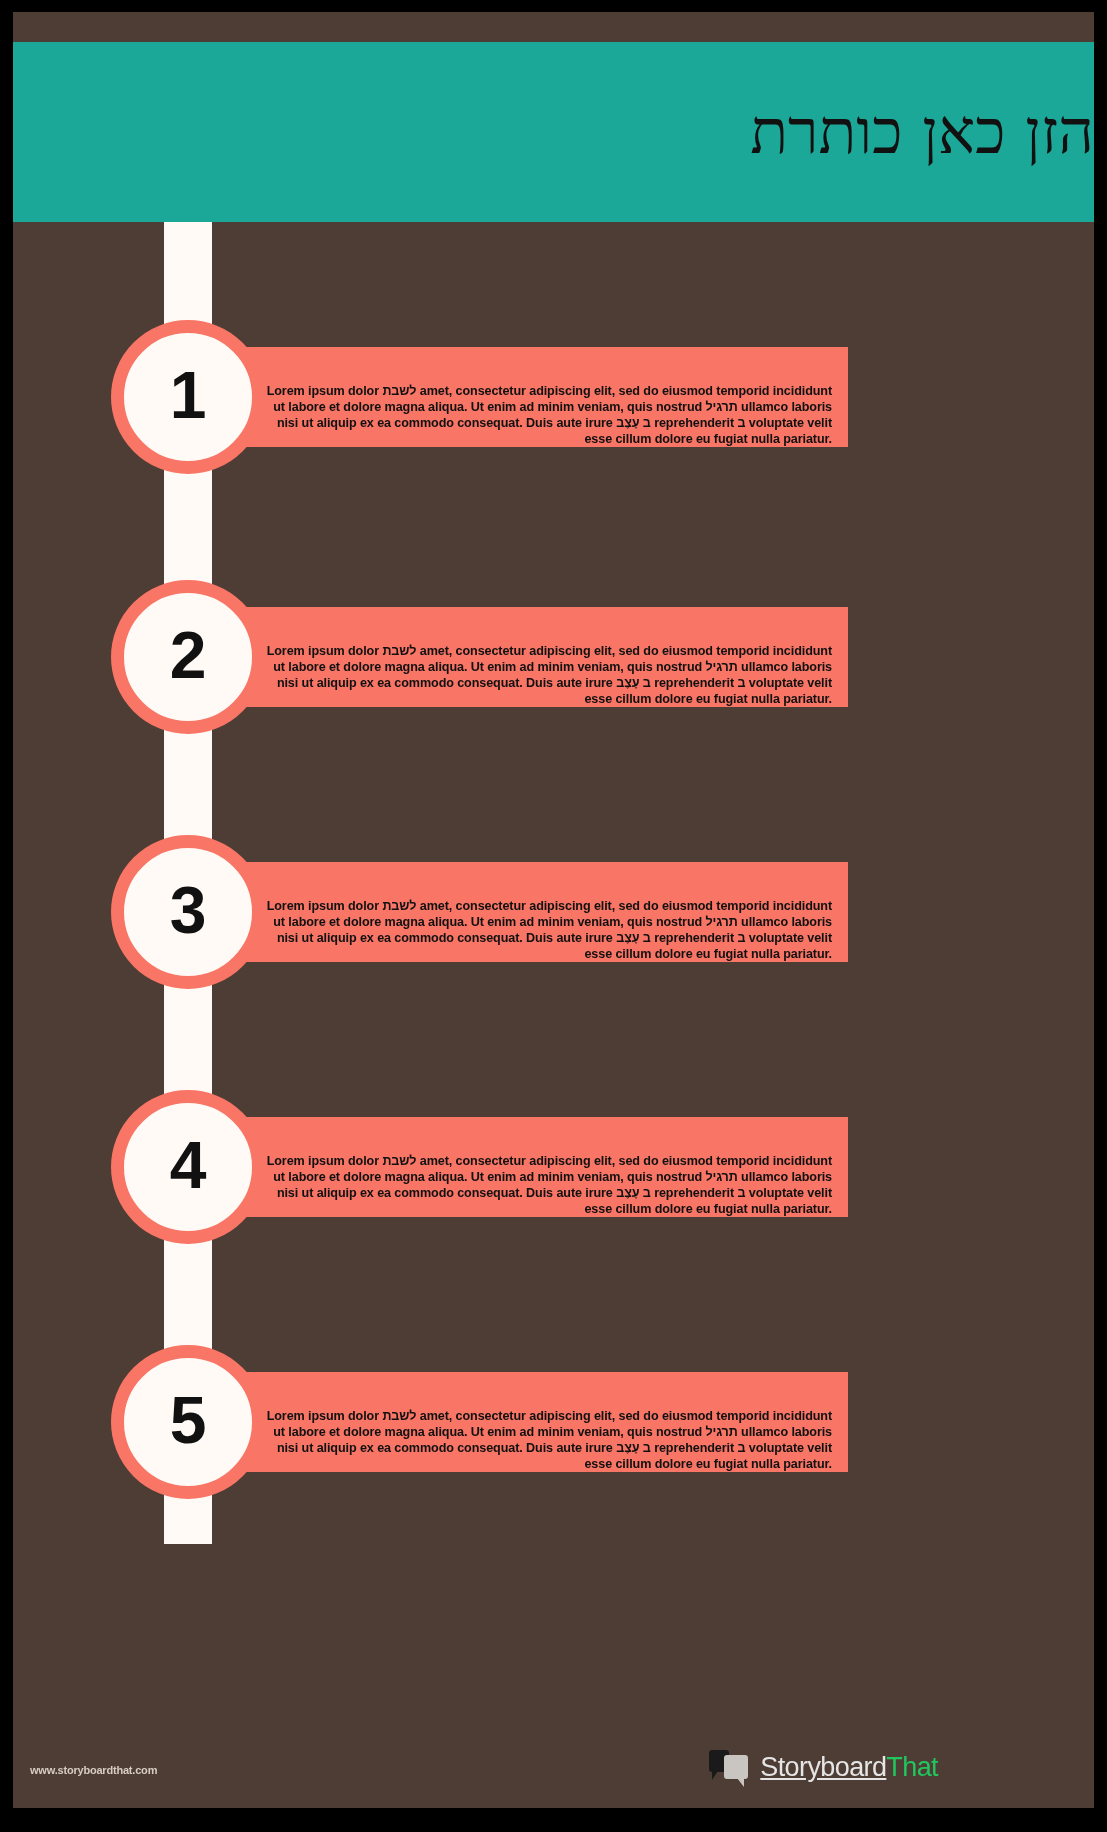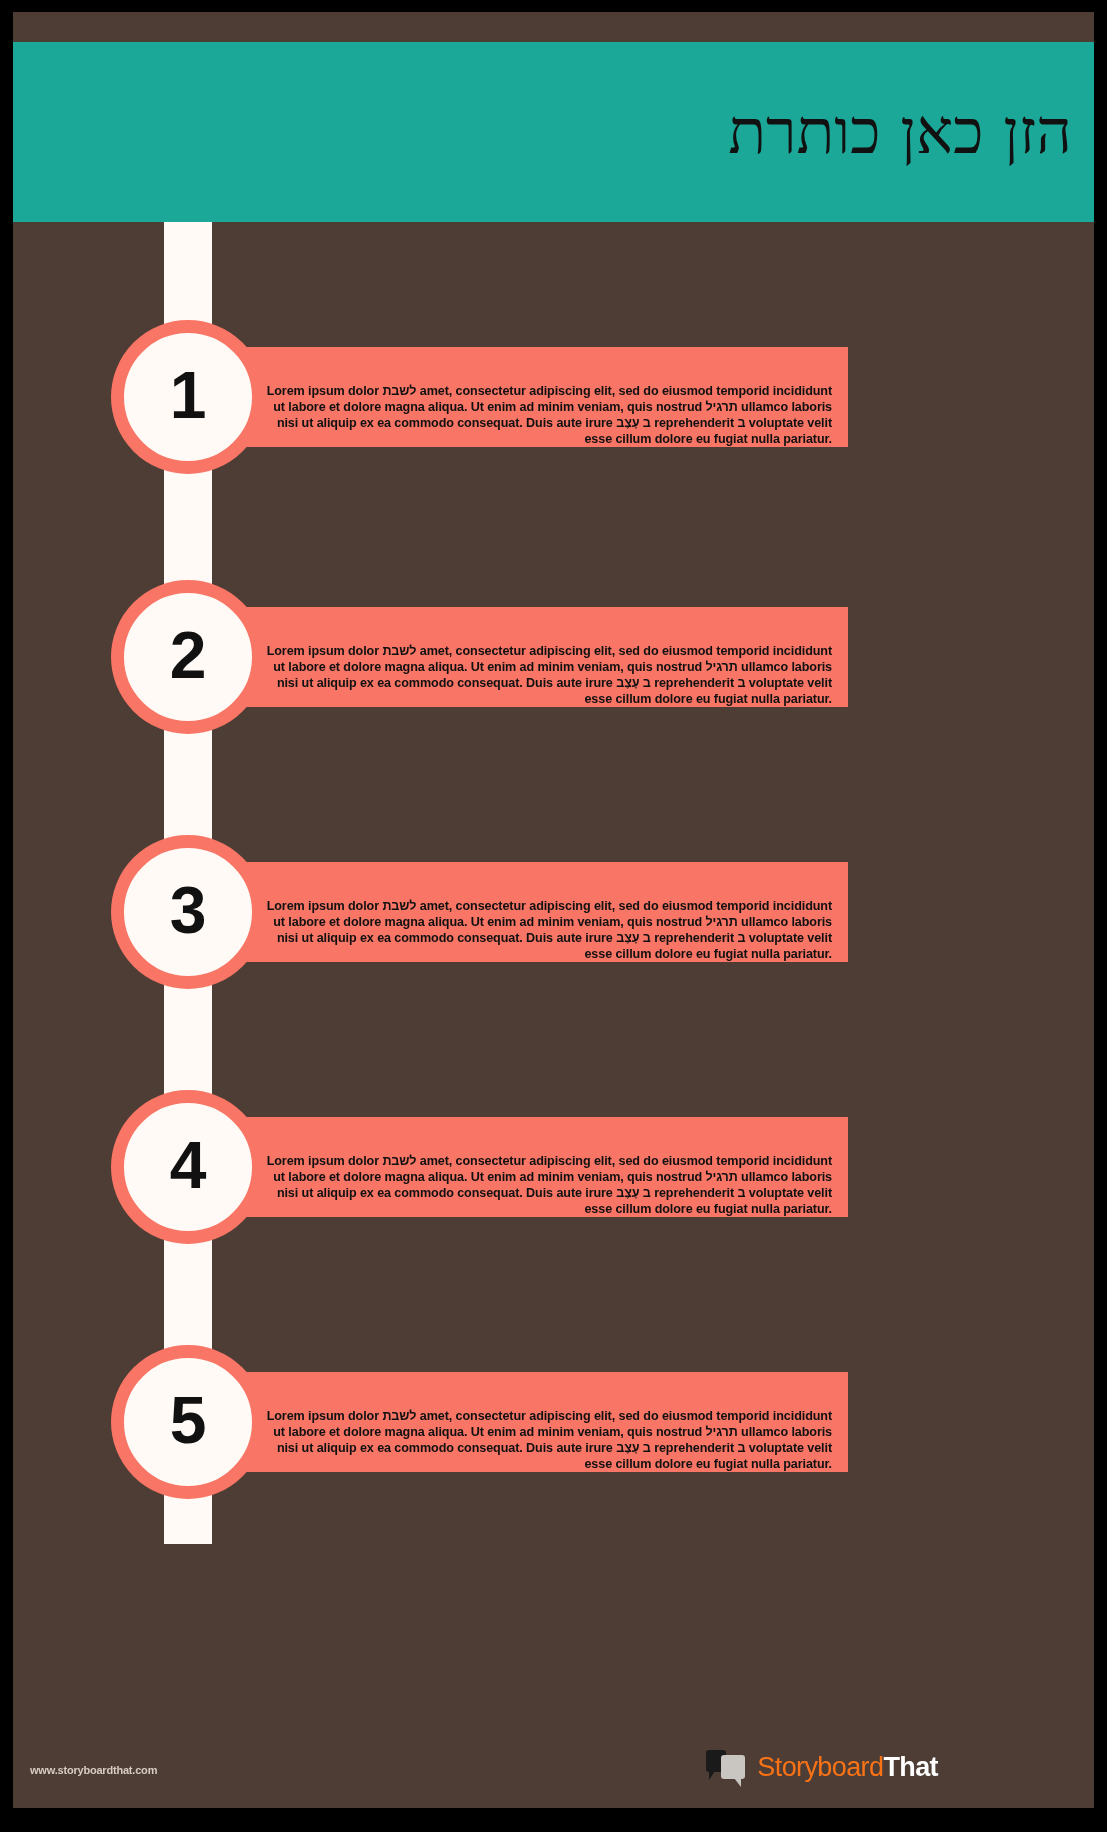--- a/index.html
+++ b/index.html
@@ -43,21 +43,20 @@
     justify-content: flex-end;
   }
   .header-title {
     color: #111111;
     font-family: "DejaVu Serif", "Liberation Serif", serif;
     font-size: 62px;
     font-weight: 400;
     line-height: 1.1;
     direction: rtl;
     unicode-bidi: embed;
-    padding-right: 22px;
     white-space: nowrap;
   }
 
   
   .spine {
     position: absolute;
     left: 151px;
     top: 210px;
     width: 48px;
     height: 1322px;
@@ -183,22 +182,22 @@
     border-right: 7px solid #C9C6C2;
     border-bottom: 9px solid transparent;
   }
   .logo-text {
     font-family: "Liberation Sans", sans-serif;
     font-size: 27px;
     font-weight: normal;
     letter-spacing: -0.6px;
     white-space: nowrap;
   }
-  .logo-a { color: #f97316; }
-  .logo-b { color: #ffffff; font-weight: bold; }
+  .logo-a { color: #e5e5e5; text-decoration: underline; }
+  .logo-b { color: #22c55e; font-weight: normal; }
 </style>
 </head>
 <body>
 
 <div id="poster">
   <div class="canvas">
 
     <div class="header-band">
       <div class="header-title">הזן כאן כותרת</div>
     </div>

